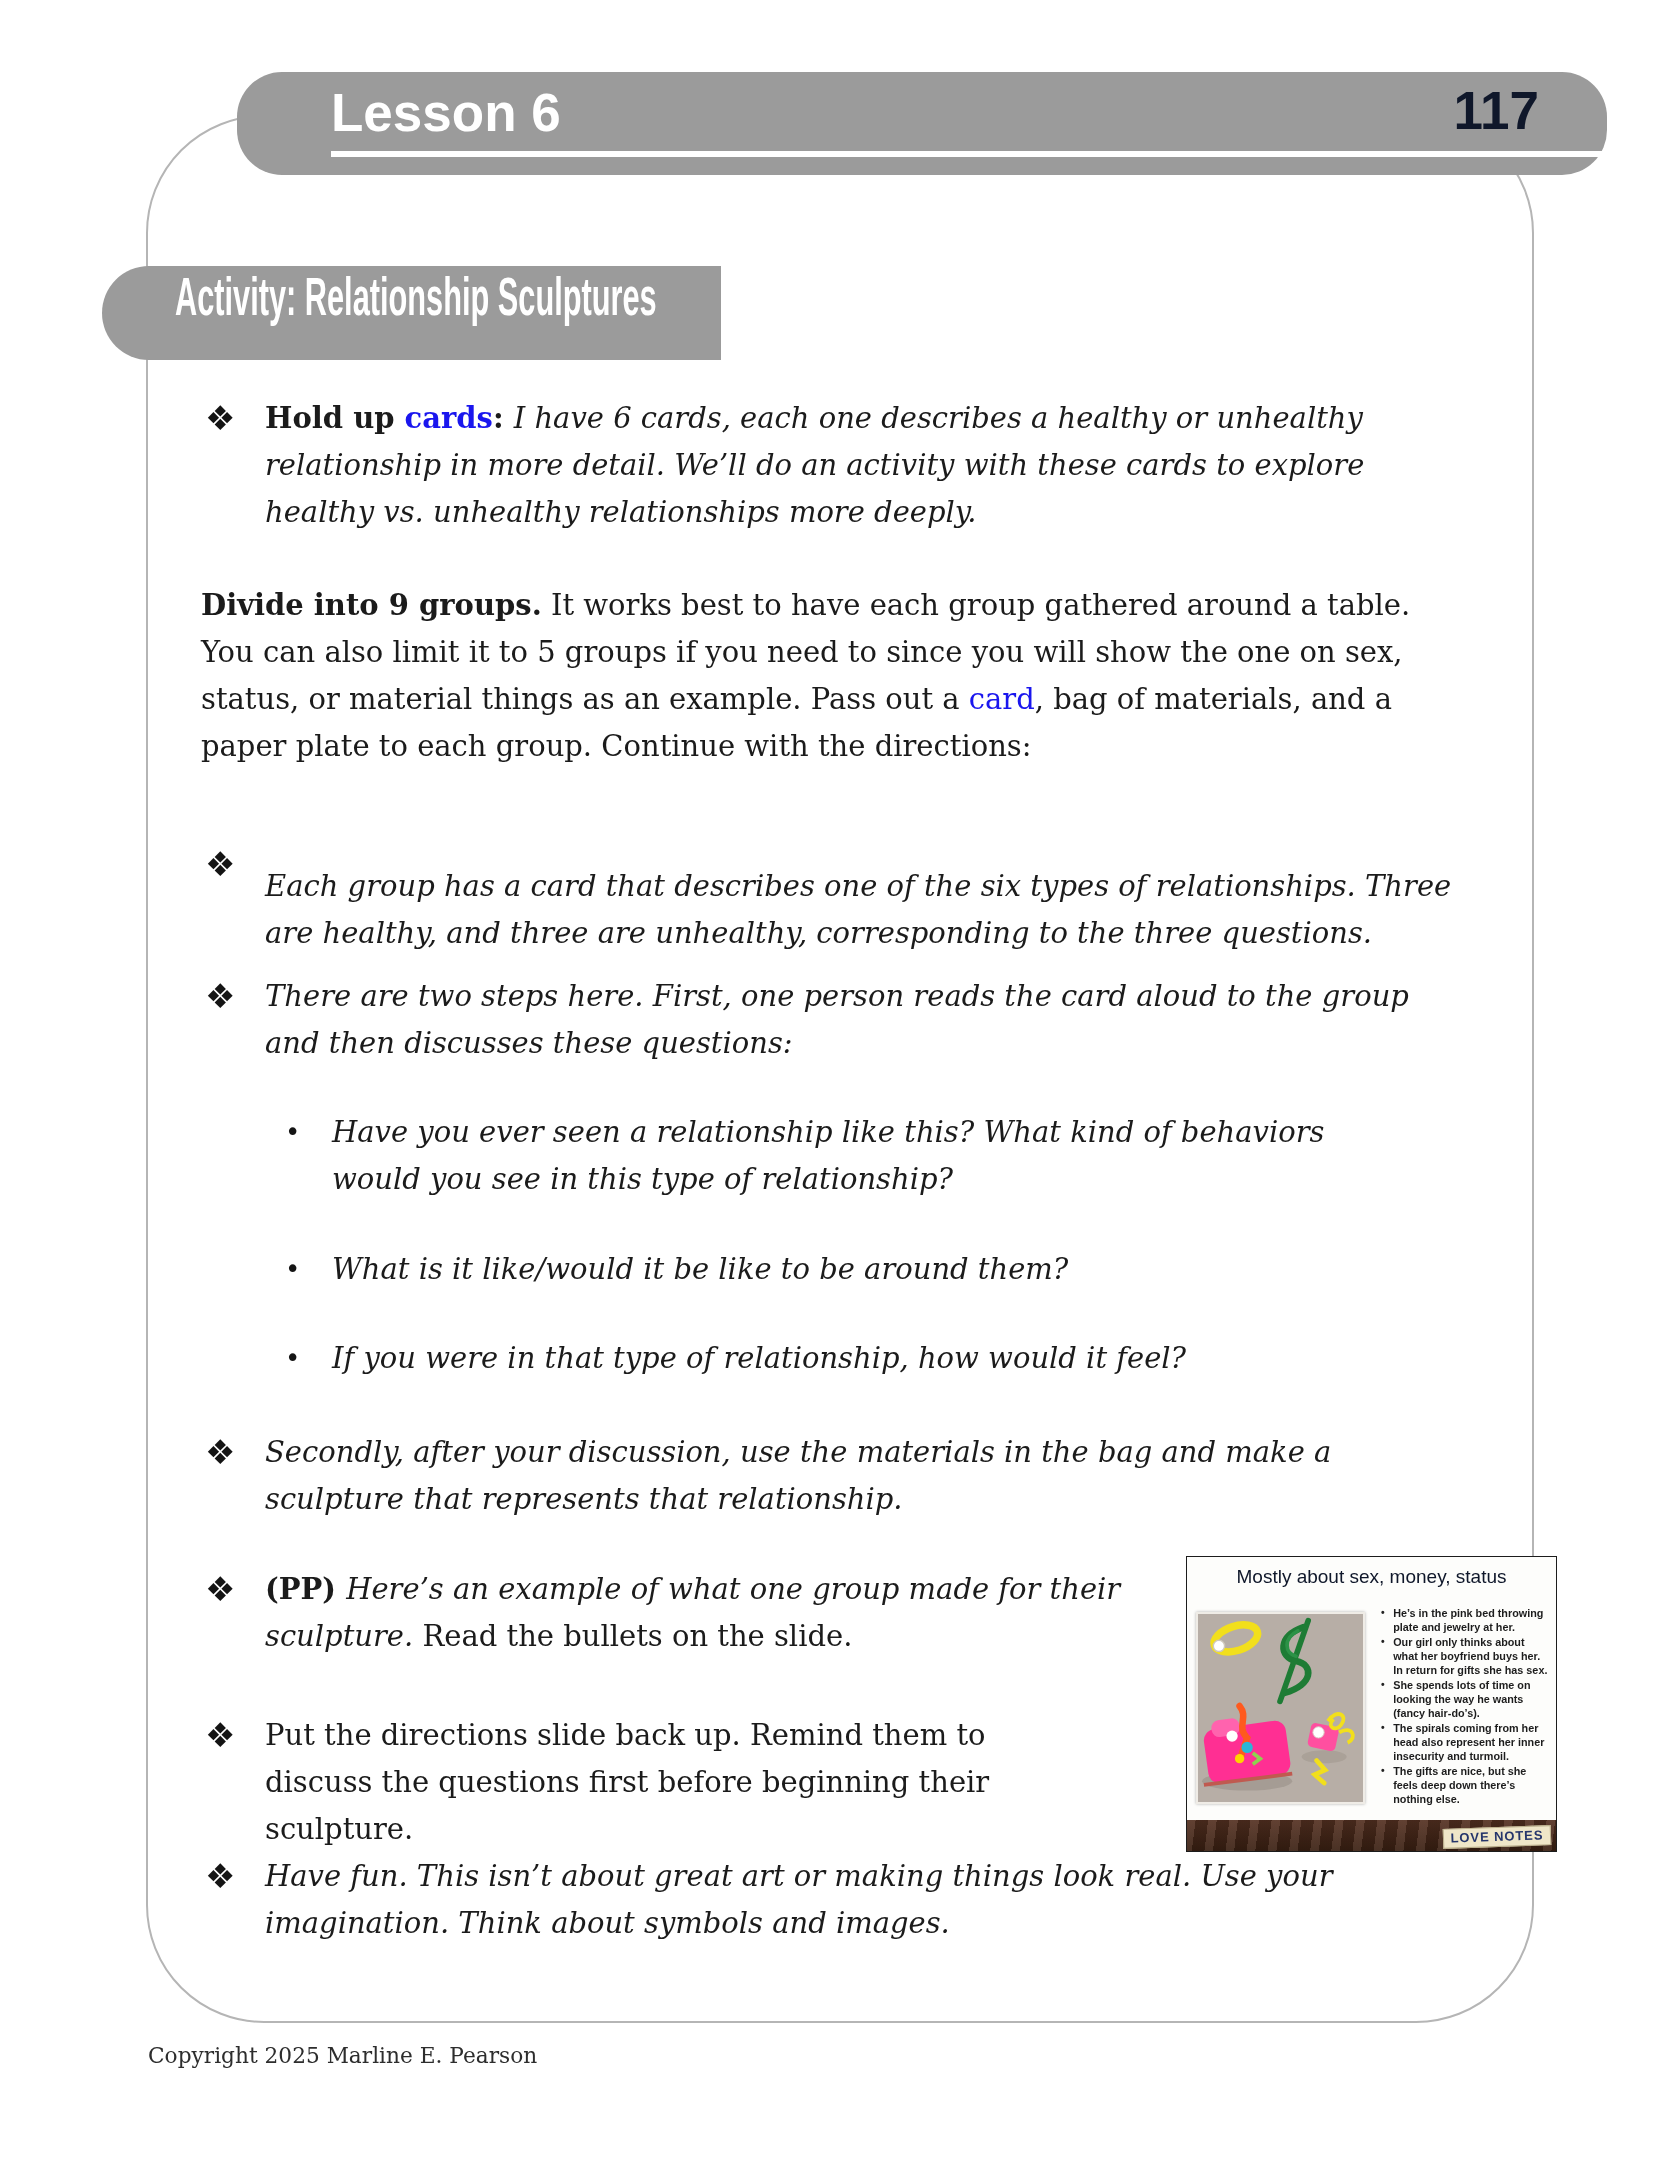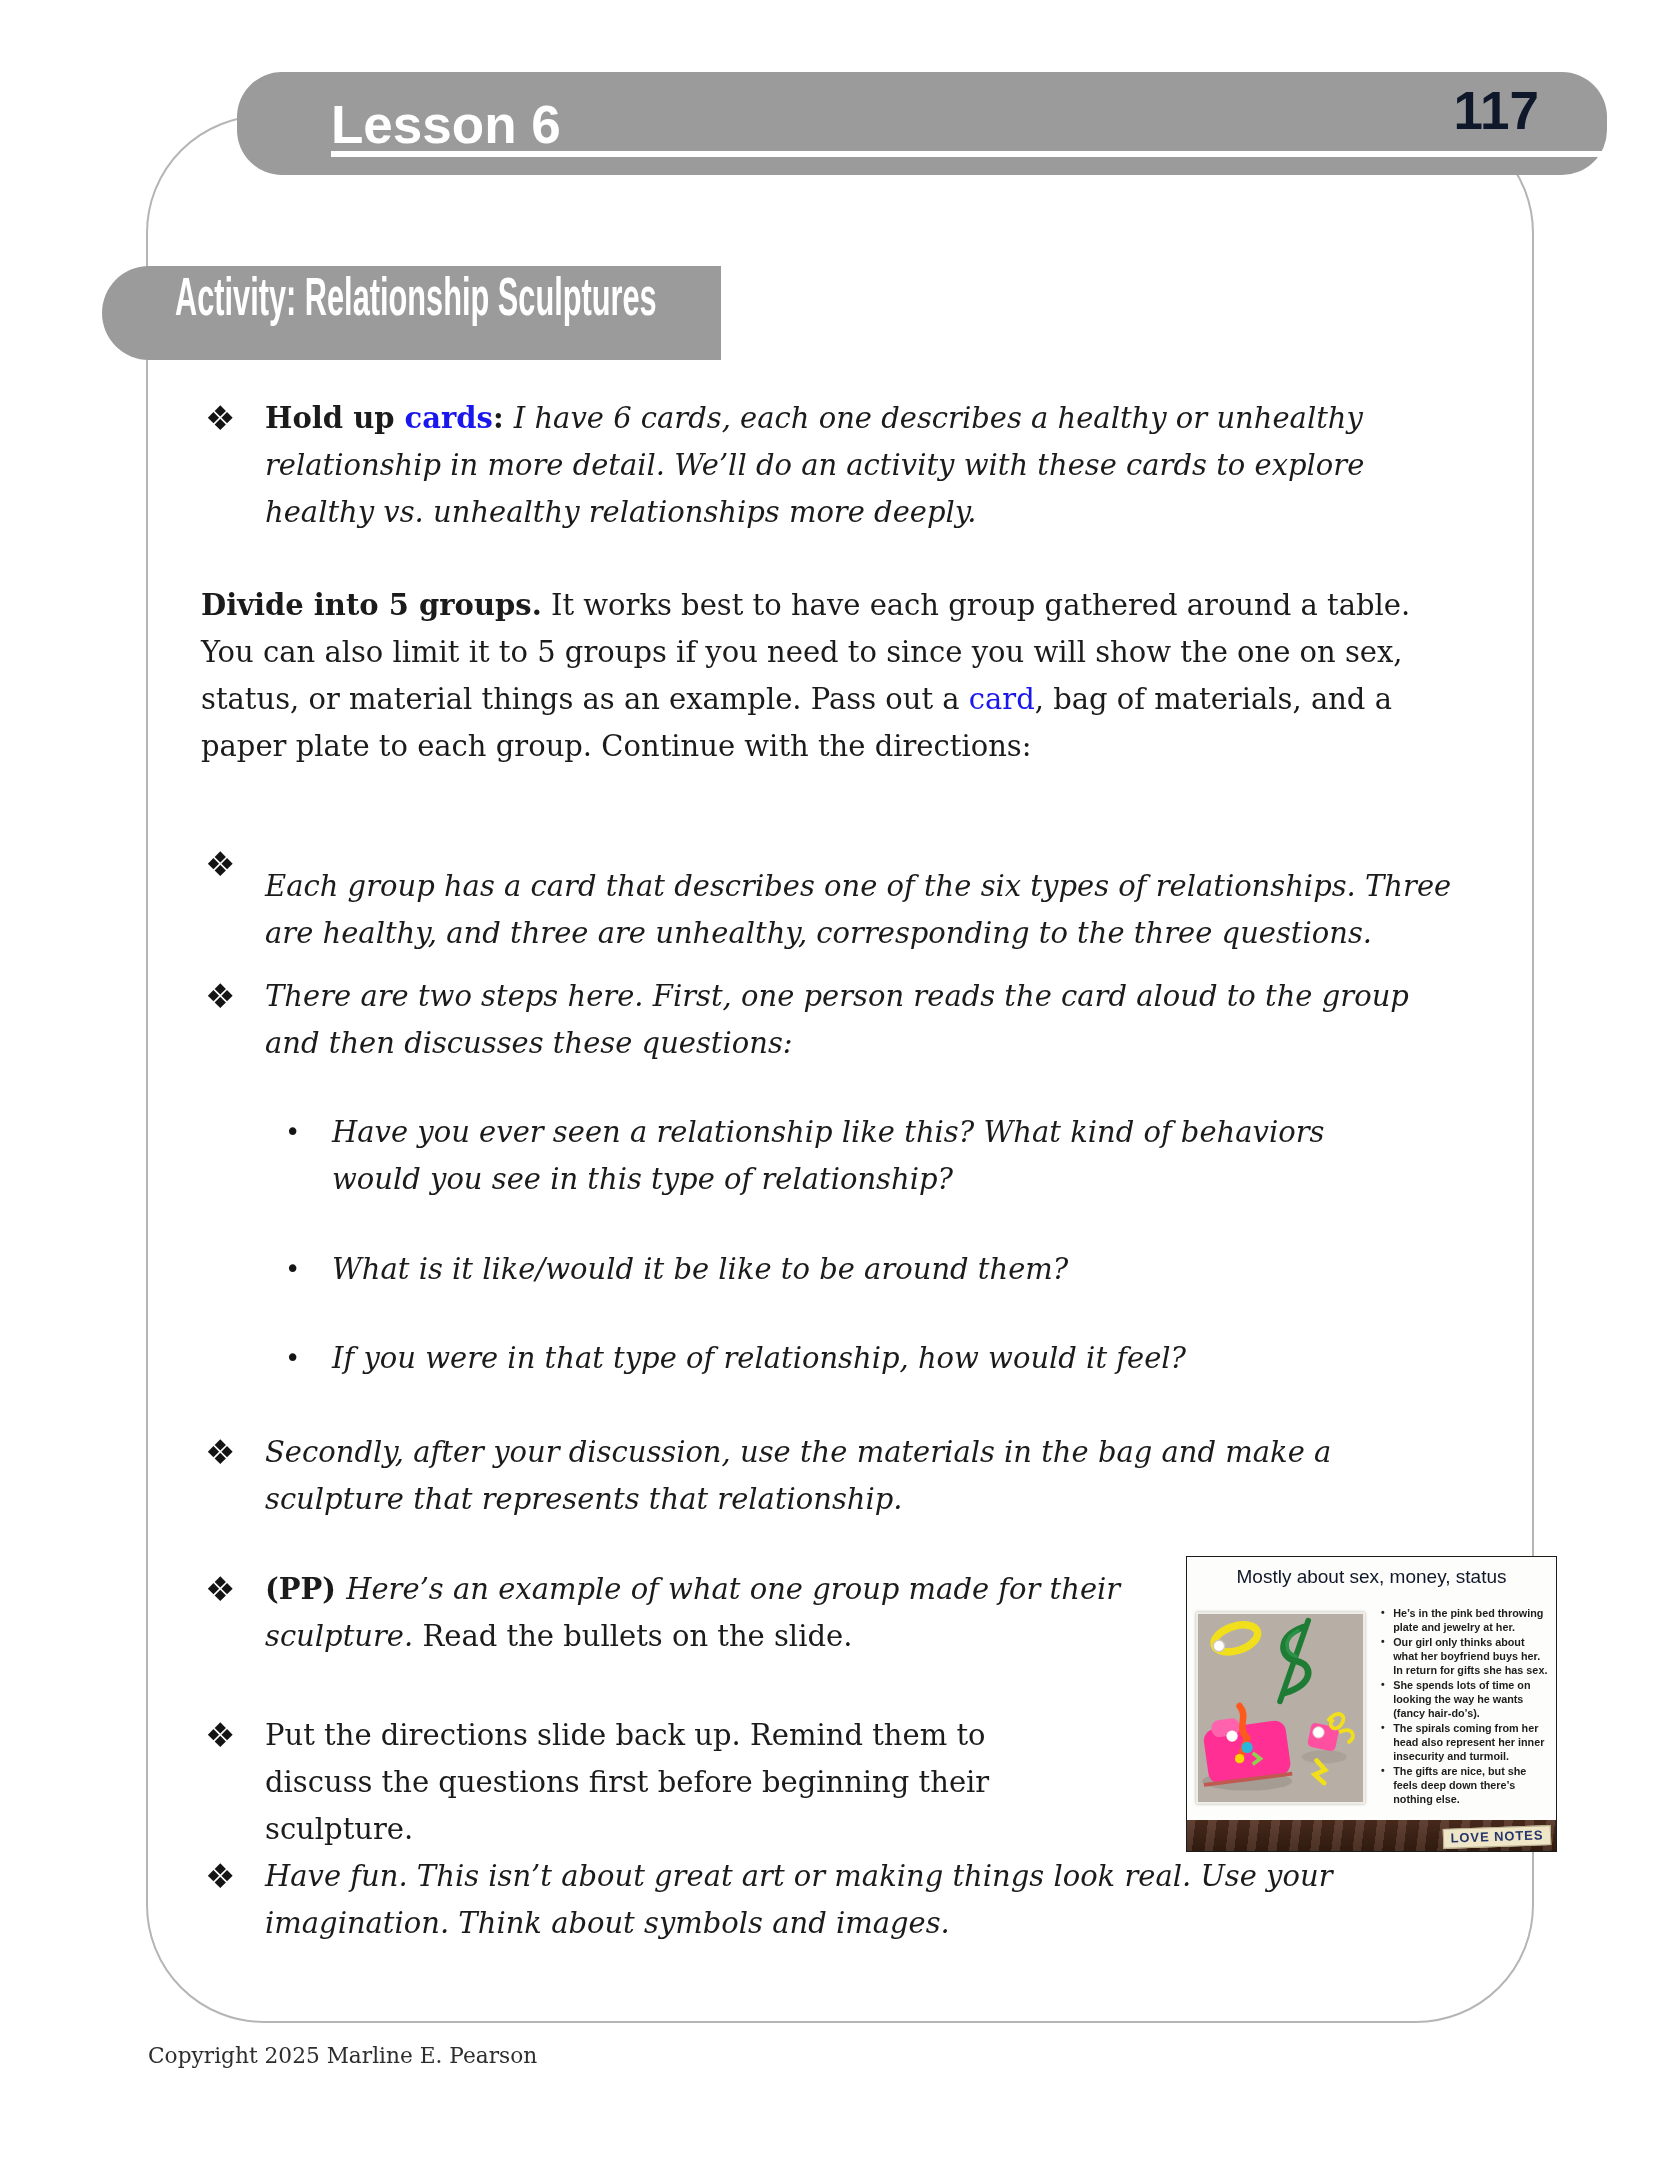--- a/index.html
+++ b/index.html
@@ -2,21 +2,21 @@
 <html style="font-size:15px"><head>
 <meta charset="utf-8">
 <style>
   html,body{margin:0;padding:0;background:#ffffff;}
   .canvas{position:relative;width:1680px;height:2174px;background:#fff;overflow:hidden;
           font-family:"DejaVu Serif",serif;color:#1b1b1b;}
 
   
   .header-bar{position:absolute;left:237px;top:72px;width:1370px;height:103px;
               background:#9b9b9b;border-radius:45px;z-index:3;}
-  .lesson-label{position:absolute;left:94px;top:25px;color:#fff;
+  .lesson-label{position:absolute;left:94px;top:13px;color:#fff;
                 font-family:"Liberation Sans",sans-serif;font-weight:bold;font-size:53px;line-height:56px;}
   .header-underline{position:absolute;left:94px;right:0;top:79px;height:5.6px;background:#fff;}
   .page-number{position:absolute;right:68px;top:11.3px;color:#0f172a;
                font-family:"Liberation Sans",sans-serif;font-weight:bold;font-size:53px;line-height:56px;}
 
   
   .page-border{position:absolute;left:146px;top:115px;width:1384px;height:1904px;
                border:2.8px solid #b5b5b5;border-radius:118px;z-index:1;background:transparent;}
 
   
@@ -75,21 +75,21 @@
   <div class="activity-bar">
     <span class="t">Activity: Relationship Sculptures</span>
   </div>
 
   <div class="blk row" style="left:205px;top:395px;width:1234px;">
     <span class="glyph">❖</span>
     <span style="width:1168px;"><span class="bd">Hold up </span><a href="#" class="lnk bd">cards</a><span class="bd">: </span><span class="it">I have 6 cards, each one describes a healthy or unhealthy relationship in more detail. We’ll do an activity with these cards to explore healthy vs. unhealthy relationships more deeply.</span></span>
   </div>
 
   <div class="blk" style="left:201px;top:582px;width:1243px;">
-    <span class="bd">Divide into 5 groups.</span><span> It works best to have each group gathered around a table. You can also limit it to 5 groups if you need to since you will show the one on sex, status, or material things as an example. Pass out a </span><a href="#" class="lnk">card</a><span>, bag of materials, and a paper plate to each group. Continue with the directions:</span>
+    <span class="bd">Divide into 9 groups.</span><span> It works best to have each group gathered around a table. You can also limit it to 5 groups if you need to since you will show the one on sex, status, or material things as an example. Pass out a </span><a href="#" class="lnk">card</a><span>, bag of materials, and a paper plate to each group. Continue with the directions:</span>
   </div>
 
   <div class="blk row" style="left:205px;top:841px;width:1284px;">
     <span class="glyph">❖</span>
     <span class="it" style="width:1224px;margin-top:22px;">Each group has a card that describes one of the six types of relationships. Three are healthy, and three are unhealthy, corresponding to the three questions.</span>
   </div>
 
   <div class="blk row" style="left:205px;top:973px;width:1266px;">
     <span class="glyph">❖</span>
     <span class="it" style="width:1205px;">There are two steps here. First, one person reads the card aloud to the group and then discusses these questions:</span>

